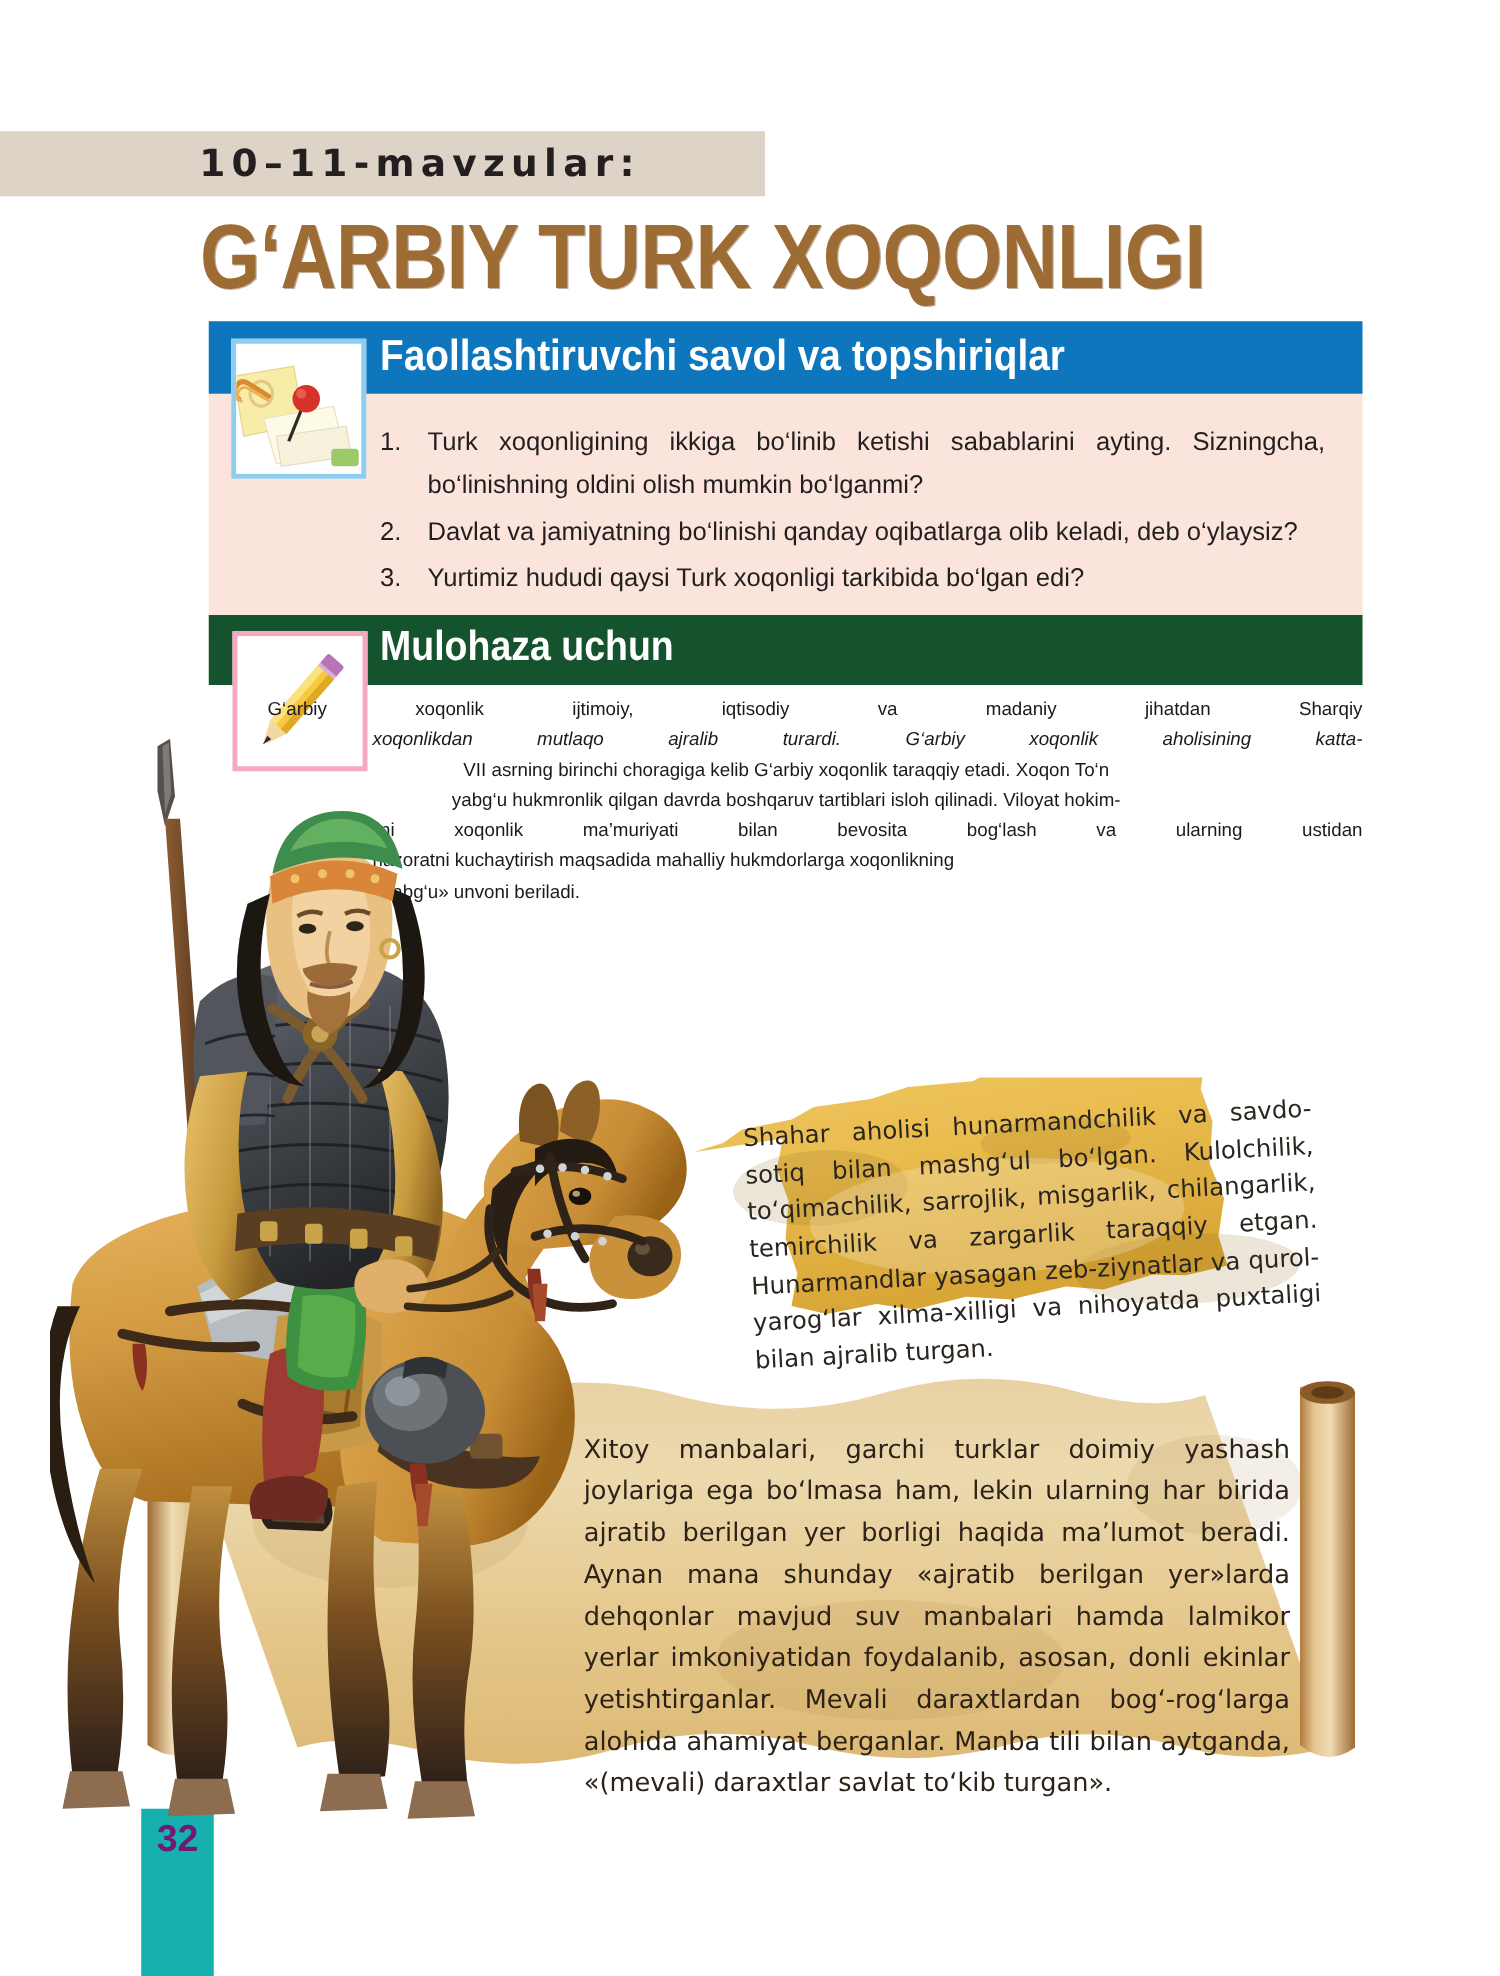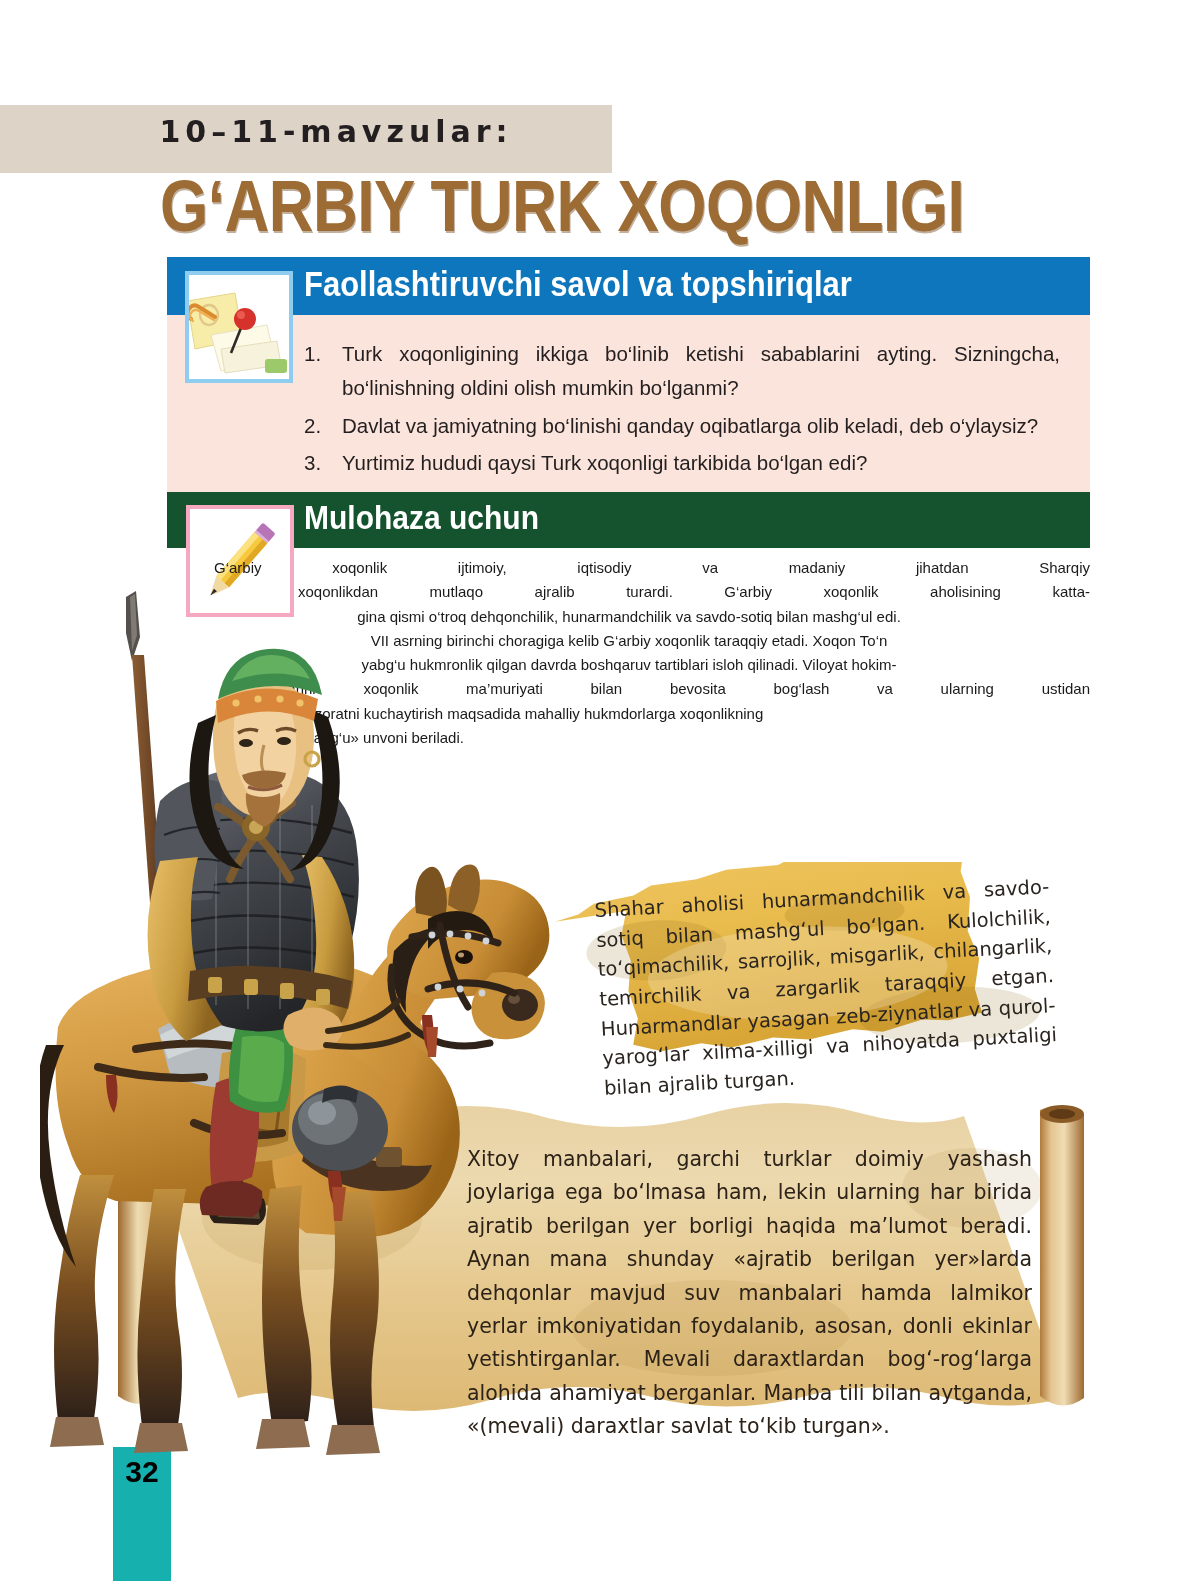--- a/index.html
+++ b/index.html
@@ -8,21 +8,21 @@
     width:1200px;height:1581px;
     background:#ffffff;
     font-family:"Liberation Sans", sans-serif;
     position:relative;
     overflow:hidden;
   }
   .page{position:relative;width:1200px;height:1581px;}
 
   
   .topic-banner{
-    position:absolute;left:0;top:105px;width:612px;height:68px;
+    position:absolute;left:0;top:105px;width:612px;height:52px;
     background:#ded3c7;
   }
   .topic-banner-text{
     position:absolute;left:0;top:0;width:612px;height:52px;
     display:flex;align-items:center;justify-content:center;
     font-size:30px;font-weight:bold;letter-spacing:5px;
     color:#231f20;
     font-family:"DejaVu Sans", sans-serif;
     padding-left:60px;box-sizing:border-box;
   }
@@ -143,21 +143,21 @@
   }
 
   
   .page-tab{
     position:absolute;left:113px;top:1447px;width:58px;height:134px;
     background:#16b0ae;
   }
   .page-tab-num{
     position:absolute;left:0;top:8px;width:58px;
     text-align:center;
-    font-size:30px;font-weight:bold;color:#000000;
+    font-size:30px;font-weight:bold;color:#701a75;
   }
 </style>
 </head>
 <body>
 
 <div class="page">
 
   <div class="topic-banner">
     <div class="topic-banner-text">10–11-mavzular:</div>
   </div>
@@ -220,22 +220,21 @@
         <rect x="42" y="21" width="6" height="58" fill="#fbe17f"></rect>
         <rect x="53" y="21" width="6" height="58" fill="#e0a824"></rect>
         <polygon points="42,79 59,79 52.5,94 48.5,94" fill="#f0d9a2"></polygon>
         <polygon points="48.5,90 52.5,90 50.5,97 50,97" fill="#2b2b2b"></polygon>
       </g>
     </svg>
   </div>
 
   <div class="prose">
     <span class="l j" style="padding-left:46px;">G‘arbiy  xoqonlik  ijtimoiy,  iqtisodiy  va  madaniy  jihatdan  Sharqiy</span>
-    <span class="l j" style="padding-left:130px;">xoqonlikdan mutlaqo ajralib turardi. G‘arbiy xoqonlik aholisining katta-</span>
-    <span class="l c">gina qismi o‘troq dehqonchilik, hunarmandchilik va savdo-sotiq bilan mashg‘ul edi.</span>
+    <span class="l j" style="padding-left:130px;font-style:italic;">xoqonlikdan mutlaqo ajralib turardi. G‘arbiy xoqonlik aholisining katta-</span>
     <span class="l c">VII asrning birinchi choragiga kelib G‘arbiy xoqonlik taraqqiy etadi. Xoqon To‘n</span>
     <span class="l c">yabg‘u hukmronlik qilgan davrda boshqaruv tartiblari isloh qilinadi. Viloyat hokim-</span>
     <span class="l j" style="padding-left:116px;">larini  xoqonlik  ma’muriyati  bilan  bevosita  bog‘lash  va  ularning  ustidan</span>
     <span class="l c" style="padding-left:130px;text-align:left;">nazoratni kuchaytirish maqsadida mahalliy hukmdorlarga xoqonlikning</span>
     <span class="l" style="padding-left:130px;">«yabg‘u» unvoni beriladi.</span>
   </div>
 
   <div class="scroll">
     <svg viewBox="0 0 978 330" width="978" height="330">
       <defs>

